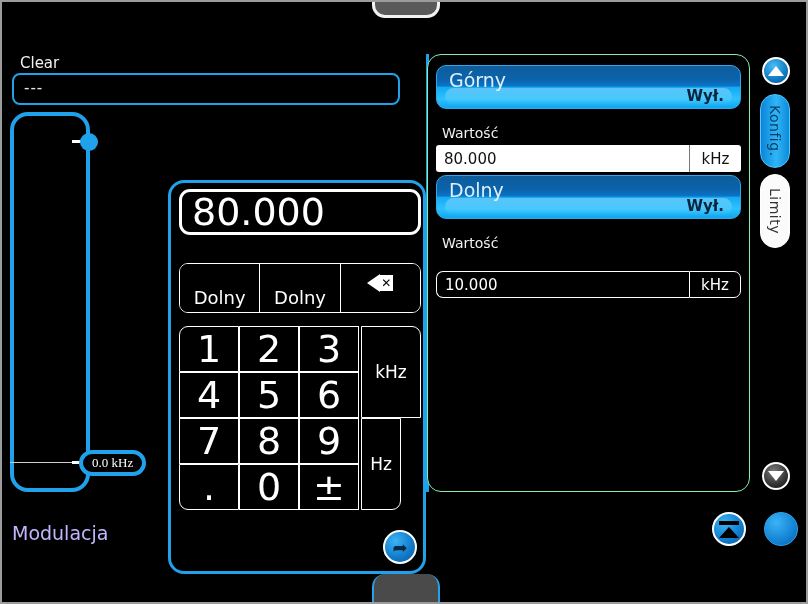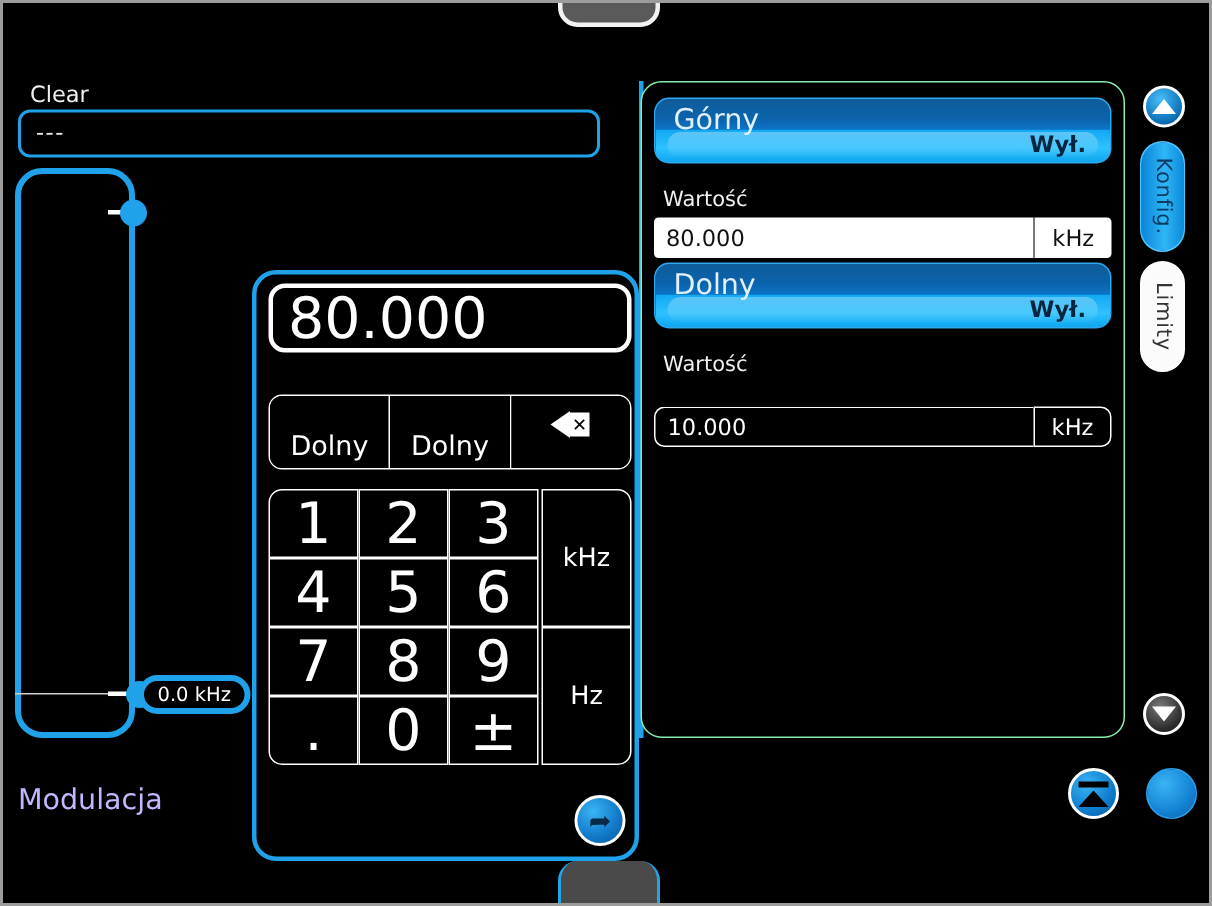--- a/index.html
+++ b/index.html
@@ -73,21 +73,21 @@
     position: absolute;
     height: 26px;
     border: 4px solid #1fa2ea;
     border-radius: 13px;
     background: #000;
     display: flex; align-items: center; justify-content: center;
     color: #ffffff; font-size: 13px;
     padding: 0 9px;
   }
   #handle-top { left: 86px; top: 127px; }
-  #handle-bottom { left: 90px; top: 448px; }
+  #handle-bottom { left: 77px; top: 448px; font-family: Liberation Serif, serif; }
   .handle-knob {
     position: absolute;
     width: 18px; height: 18px;
     border-radius: 50%;
     background: #1fa2ea;
   }
   #knob-top { left: 78px; top: 131px; }
   #knob-bottom { left: 82px; top: 452px; }
   .handle-tick {
     position: absolute;
@@ -378,21 +378,21 @@
         <div class="kp-key" style="left: 0px; top: 46px; width: 60px; height: 46px;">4</div>
         <div class="kp-key" style="left: 60px; top: 46px; width: 60px; height: 46px;">5</div>
         <div class="kp-key" style="left: 120px; top: 46px; width: 60px; height: 46px;">6</div>
         <div class="kp-key" style="left: 0px; top: 92px; width: 60px; height: 46px;">7</div>
         <div class="kp-key" style="left: 60px; top: 92px; width: 60px; height: 46px;">8</div>
         <div class="kp-key" style="left: 120px; top: 92px; width: 60px; height: 46px;">9</div>
         <div class="kp-key" style="left: 0px; top: 138px; width: 60px; height: 46px; border-bottom-left-radius: 9px;">.</div>
         <div class="kp-key" style="left: 60px; top: 138px; width: 60px; height: 46px;">0</div>
         <div class="kp-key" style="left: 120px; top: 138px; width: 60px; height: 46px;">±</div>
         <div class="kp-key kp-unit" style="left: 182px; top: 0px; width: 60px; height: 92px; border-top-right-radius: 9px;">kHz</div>
-        <div class="kp-key kp-unit" style="left: 182px; top: 92px; width: 60px; height: 92px; border-bottom-right-radius: 9px;">Hz</div>
+        <div class="kp-key kp-unit" style="left: 182px; top: 92px; width: 40px; height: 92px; border-bottom-right-radius: 9px;">Hz</div>
       </div>
   </div>
 
   <div class="round-btn" id="enter-button">
     <span>➦</span>
   </div>
 
   <div id="right-blue-edge"></div>
   <div id="right-panel">
 

